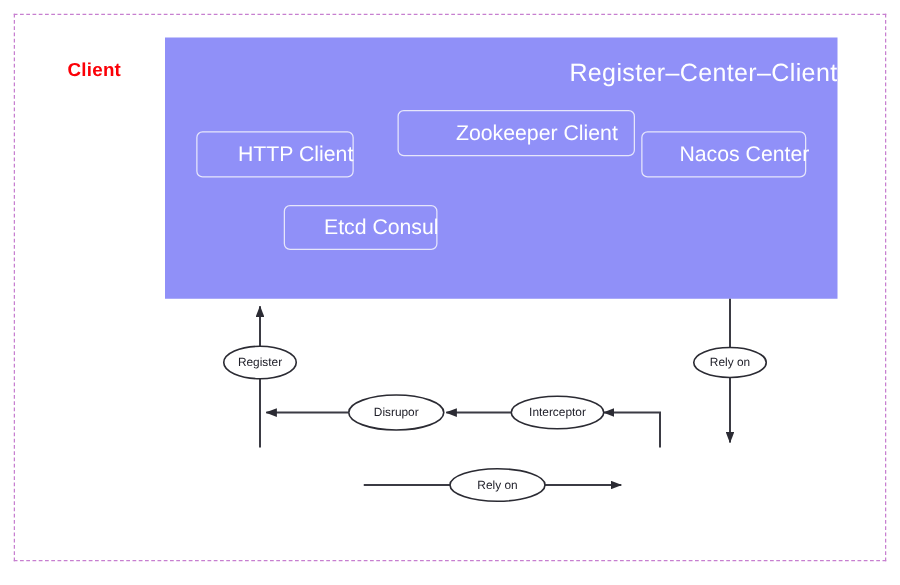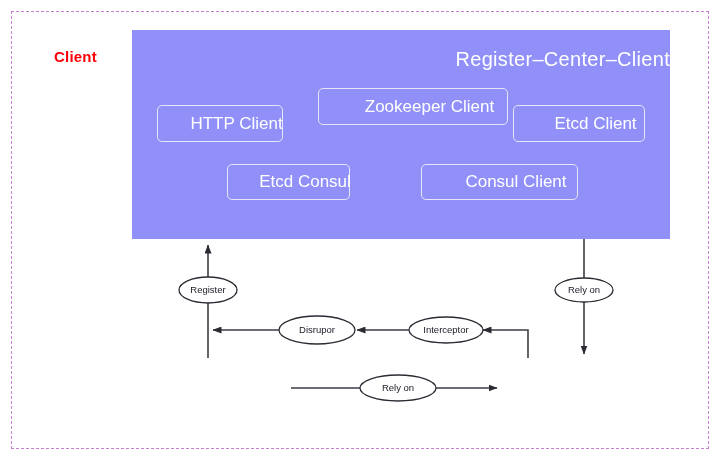--- a/index.html
+++ b/index.html
@@ -129,23 +129,22 @@
   <div id="client-boundary"></div>
 
   <div id="client-label">Client</div>
 
   <div id="register-center-panel">
     <div id="register-center-title">Register–Center–Client</div>
   </div>
 
   <div class="client-chip" id="chip-http">HTTP Client</div>
   <div class="client-chip" id="chip-zk">Zookeeper Client</div>
-  <div class="client-chip" id="chip-nacos">Etcd Client</div>
+  <div class="client-chip" id="chip-nacos">Nacos Center</div>
   <div class="client-chip" id="chip-etcd">Etcd Consul</div>
-  <div class="client-chip" id="chip-consul">Consul Client</div>
 
   <svg id="connectors" viewBox="0 0 720 468" xmlns="http://www.w3.org/2000/svg">
     <defs>
       <marker id="arrowhead" markerWidth="9" markerHeight="7" refX="8.5" refY="3.5" orient="auto" markerUnits="userSpaceOnUse">
         <polygon points="0 0, 9 3.5, 0 7" fill="#2b2b33"></polygon>
       </marker>
     </defs>
 
     <g>
       <line class="edge-line" x1="208" y1="358" x2="208" y2="245" marker-end="url(#arrowhead)"></line>

